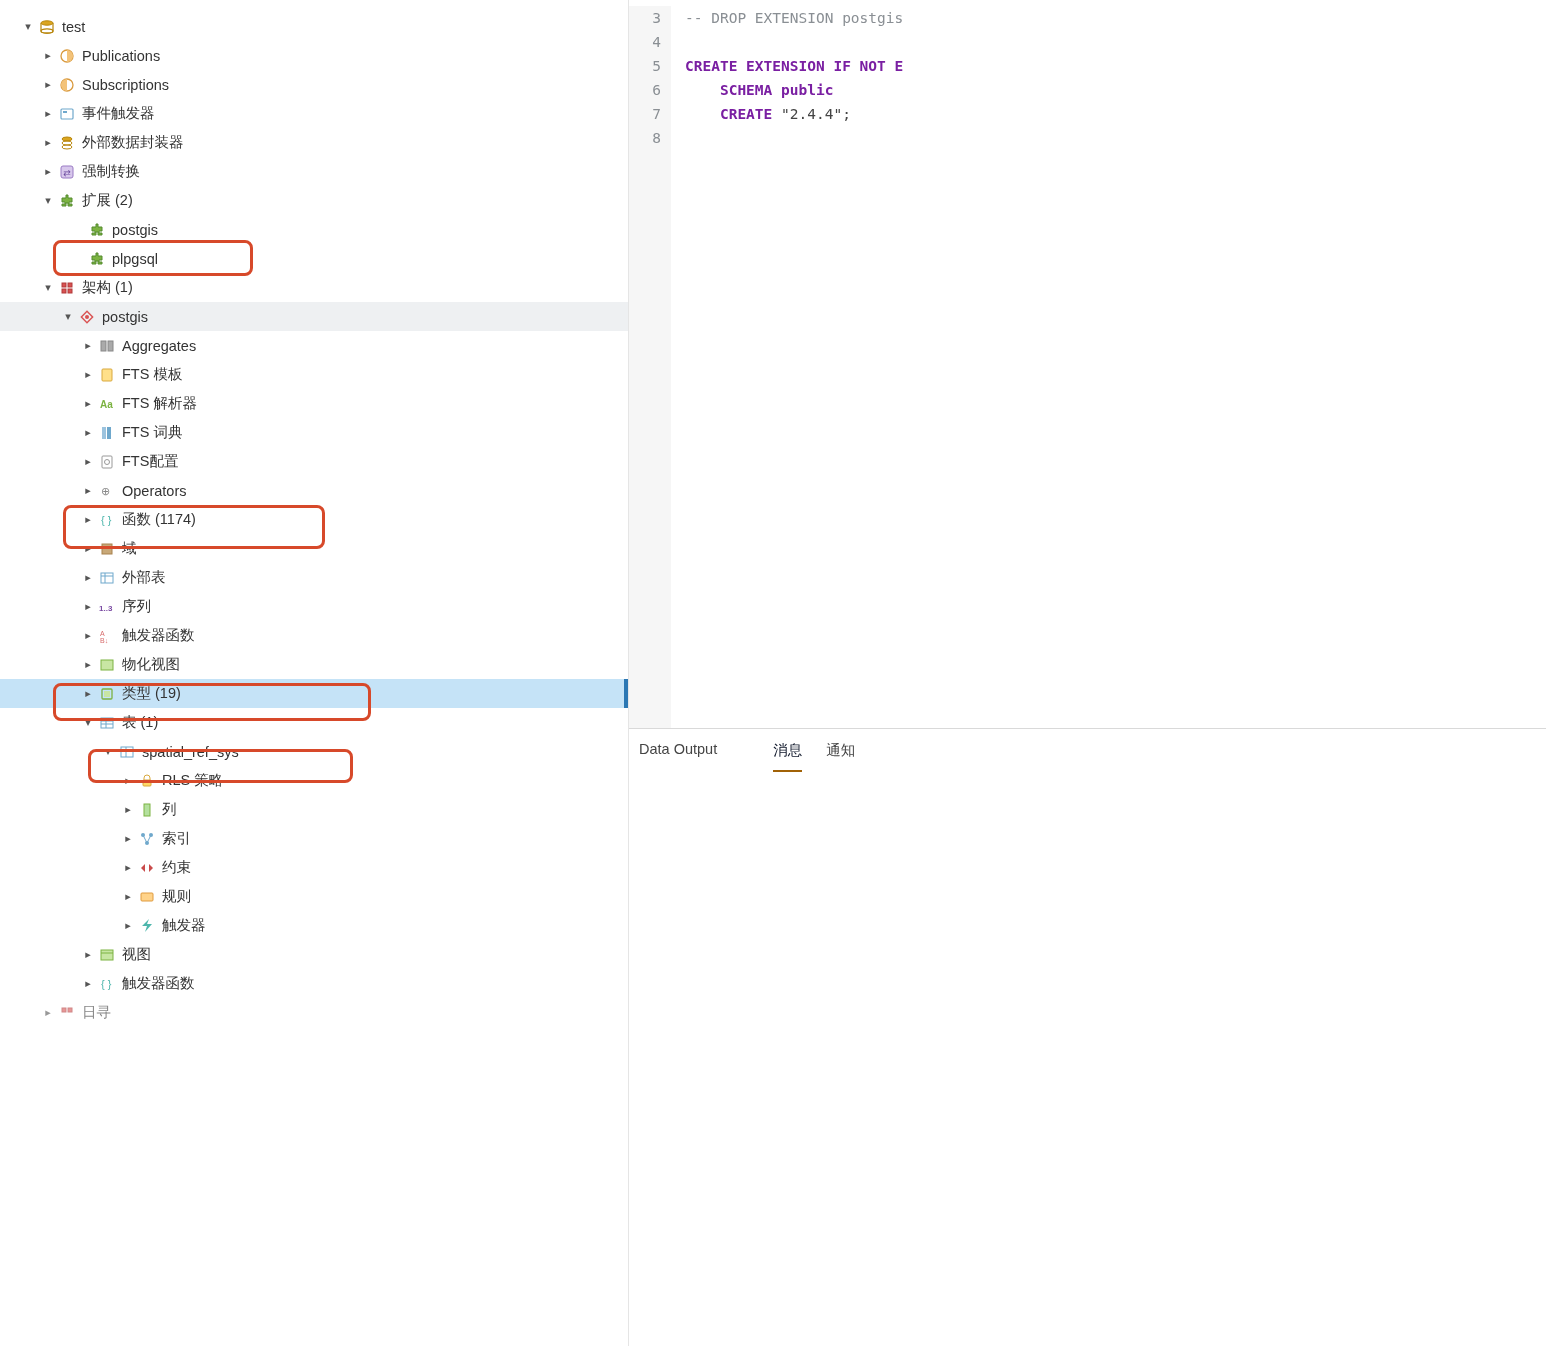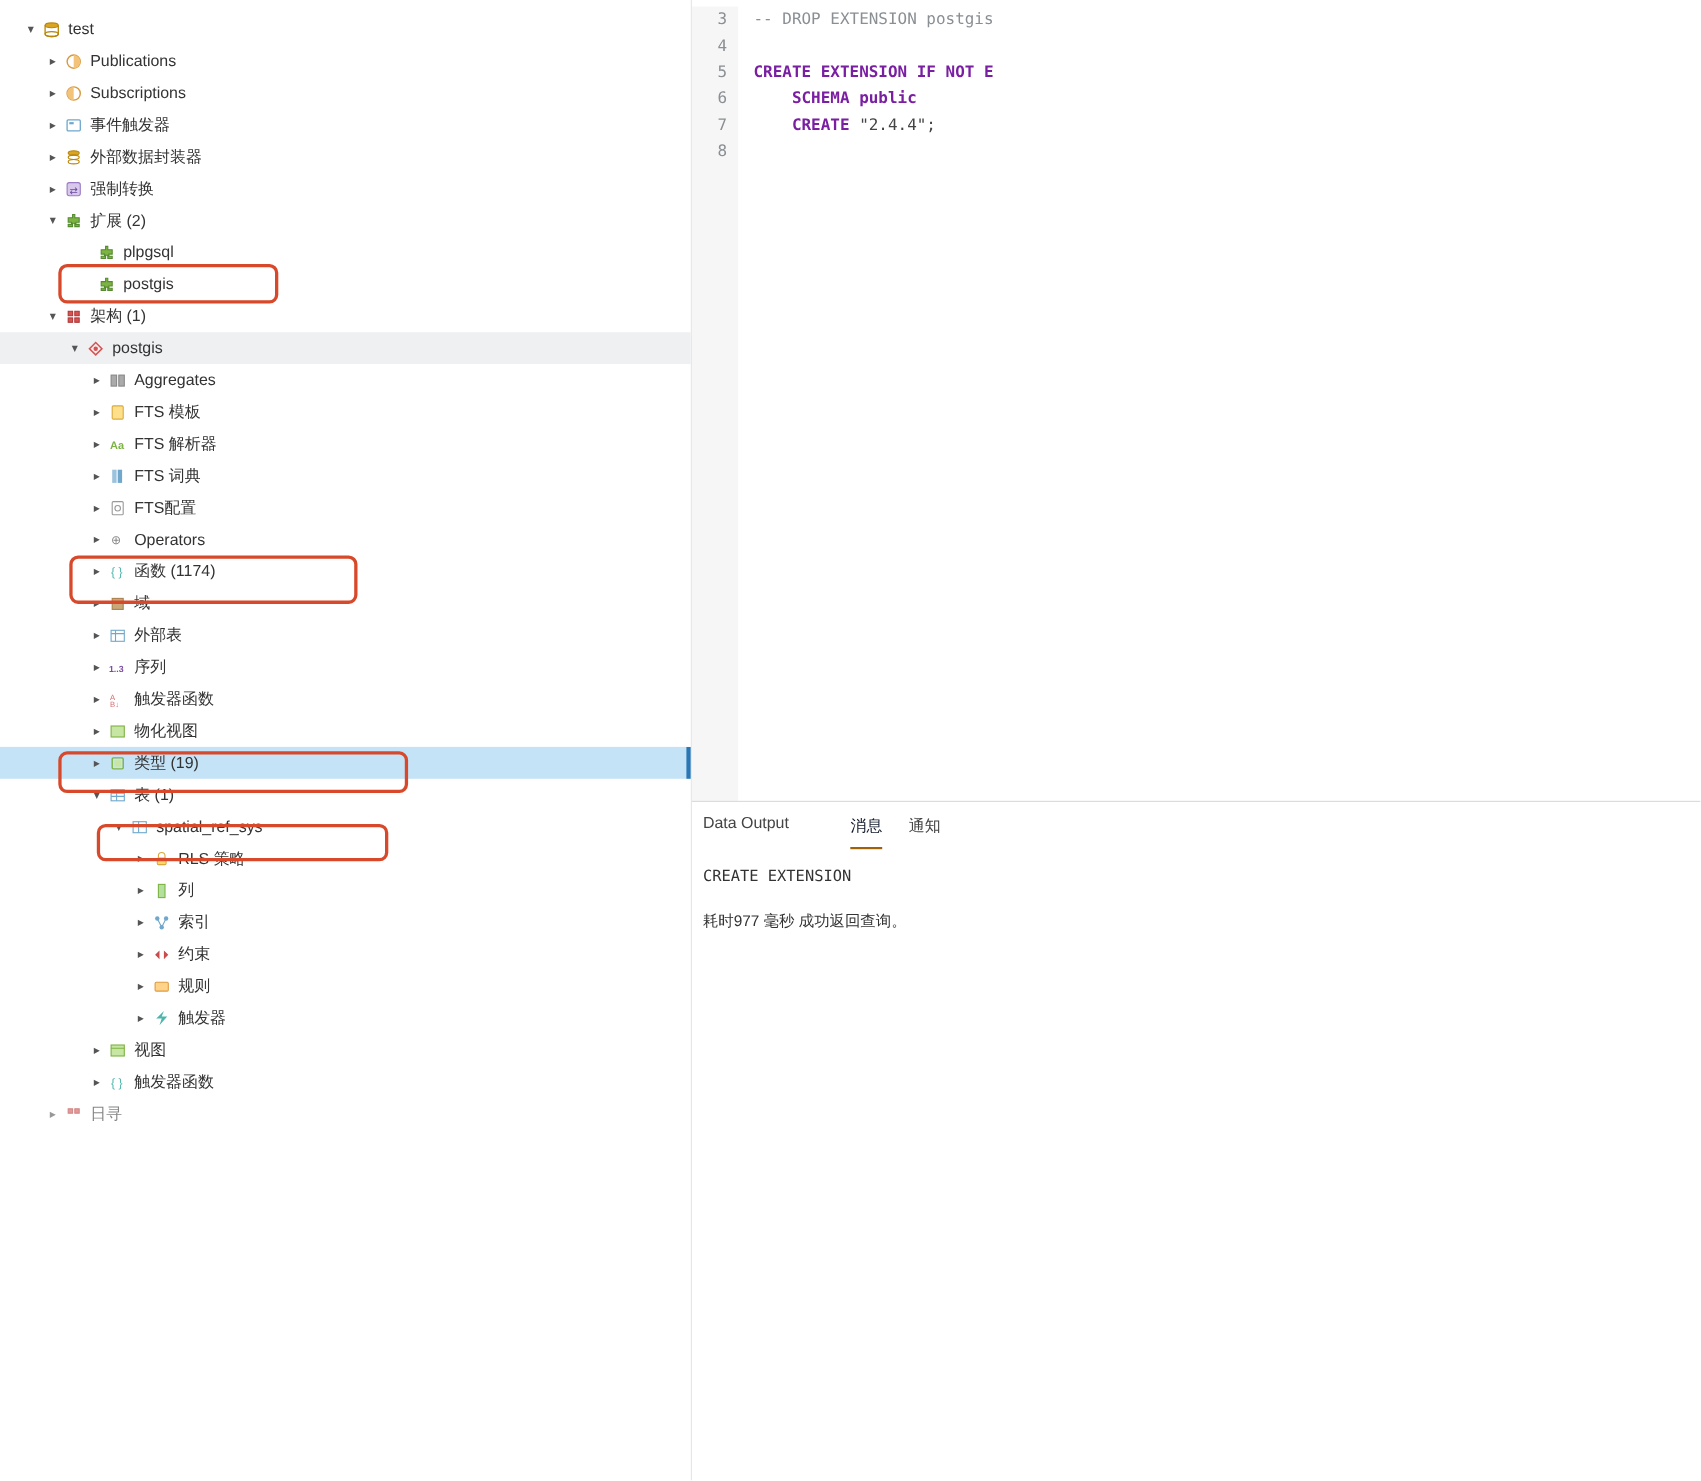--- a/index.html
+++ b/index.html
@@ -208,32 +208,32 @@
     </div>
 
     <div class="tree-row">
       <span class="indent" style="width:70px"></span>
       <span class="toggle empty">▸</span>
       <span class="ico">
           <svg viewBox="0 0 16 16">
             <path d="M3 5h4V2h2v3h4v4h-3v2h3v2h-4v-3H7v3H3v-2h3V9H3z" class="c-green"></path>
           </svg>
         </span>
-      <span class="lbl">plpgsql</span>
+      <span class="lbl">postgis</span>
     </div>
 
     <div class="tree-row">
       <span class="indent" style="width:70px"></span>
       <span class="toggle empty">▸</span>
       <span class="ico">
           <svg viewBox="0 0 16 16">
             <path d="M3 5h4V2h2v3h4v4h-3v2h3v2h-4v-3H7v3H3v-2h3V9H3z" class="c-green"></path>
           </svg>
         </span>
-      <span class="lbl">postgis</span>
+      <span class="lbl">plpgsql</span>
     </div>
 
     <div class="tree-row">
       <span class="indent" style="width:40px"></span>
       <span class="toggle">▾</span>
       <span class="ico">
           <svg viewBox="0 0 16 16">
             <rect x="3" y="3" width="4" height="4" class="c-red"></rect>
             <rect x="9" y="3" width="4" height="4" class="c-red"></rect>
             <rect x="3" y="9" width="4" height="4" class="c-red"></rect>
@@ -557,18 +557,16 @@
       </div>
     <div class="code" id="code"><div><span class="tok-comment">-- DROP EXTENSION postgis</span></div><div></div><div><span class="tok-kw">CREATE EXTENSION IF NOT E</span></div><div><span>    </span><span class="tok-kw">SCHEMA public</span></div><div><span>    </span><span class="tok-kw">CREATE </span><span class="tok-str">"2.4.4"</span><span class="tok-punc">;</span></div><div></div></div>
   </div>
   <div class="output-panel">
     <div class="tabs">
       <div class="tab">Data Output</div>
       <div class="tab active">消息</div>
       <div class="tab">通知</div>
     </div>
     <div class="output-body">
-      <div>CREATE EXTENSION</div>
       <div style="height:14px"></div>
-      <div style="font-family:-apple-system,sans-serif">耗时977 毫秒  成功返回查询。</div>
     </div>
   </div>
 </div>
 
 </body></html>

